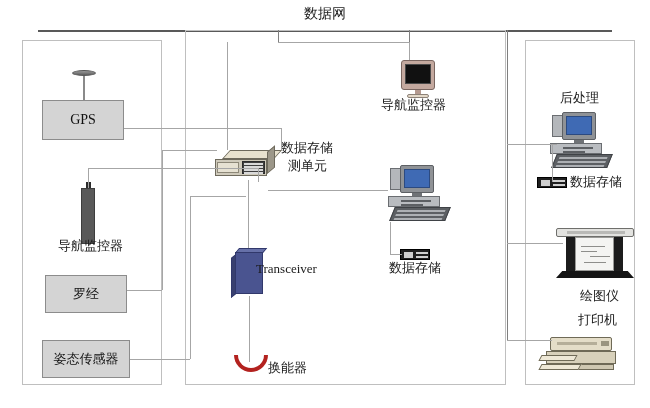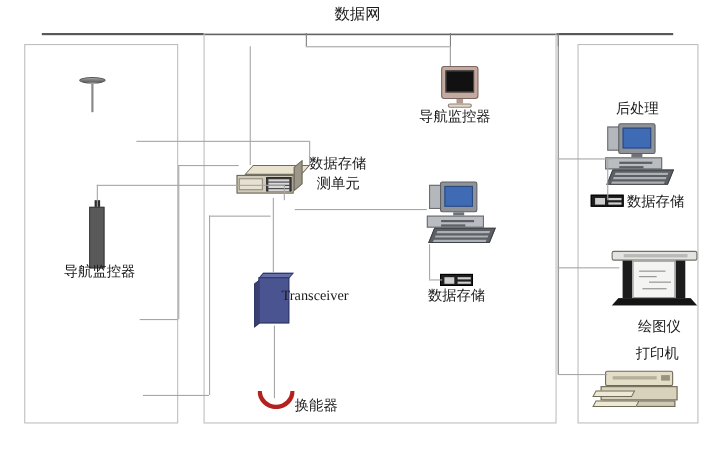--- a/index.html
+++ b/index.html
@@ -27,21 +27,21 @@
   .wire-h{position:absolute;height:1px;background:#a6a6a6;}
   .wire-v{position:absolute;width:1px;background:#a6a6a6;}
   .wire-v.dark{background:#7f7f7f;}
 
   
   .lbl{
     position:absolute;
     color:#1a1a1a;
     white-space:nowrap;
     line-height:1.15;
-    font-family:Liberation Serif, serif;
+    font-family:Liberation Mono, monospace;
   }
   .lbl.cn{font-size:13px;}
   .lbl.en{font-size:13px;font-family:"Liberation Serif","DejaVu Serif",serif;}
   .lbl.title{font-size:14px;}
 
   
   .greybox{
     position:absolute;
     background:#d4d4d4;
     border:1px solid #8c8c8c;
@@ -232,26 +232,35 @@
   <div class="panel" style="left:22px;top:40px;width:140px;height:345px;"></div>
   <div class="panel" style="left:185px;top:30px;width:321px;height:355px;"></div>
   <div class="panel" style="left:525px;top:40px;width:110px;height:345px;"></div>
 
   <div class="wire-v dark" style="left:278px;top:30px;height:12px;"></div>
   <div class="wire-v dark" style="left:409px;top:30px;height:30px;"></div>
   <div class="wire-v dark" style="left:507px;top:30px;height:12px;"></div>
 
   <div class="ant-disc" style="left:72px;top:70px;"></div>
   <div class="ant-mast" style="left:83px;top:76px;height:26px;"></div>
+  <div class="greybox" style="left:42px;top:100px;width:82px;height:40px;">
+    <span>GPS</span>
+  </div>
 
   <div class="svp-cap" style="left:86px;top:182px;"></div>
   <div class="svp-body" style="left:81px;top:188px;height:56px;"></div>
   <div class="lbl cn" style="left:58px;top:240px;">导航监控器</div>
 
-
+  <div class="greybox cnbox" style="left:45px;top:275px;width:82px;height:38px;">
+    <span>罗经</span>
+  </div>
+
+  <div class="greybox cnbox" style="left:42px;top:340px;width:88px;height:38px;">
+    <span>姿态传感器</span>
+  </div>
 
   <div class="opu" style="left:215px;top:150px;width:64px;height:30px;">
     <div class="opu-top"></div>
     <div class="opu-front"></div>
     <div class="opu-face"></div>
     <div class="opu-slots">
       <i></i>
         <i></i>
         <i></i>
         <i></i>

